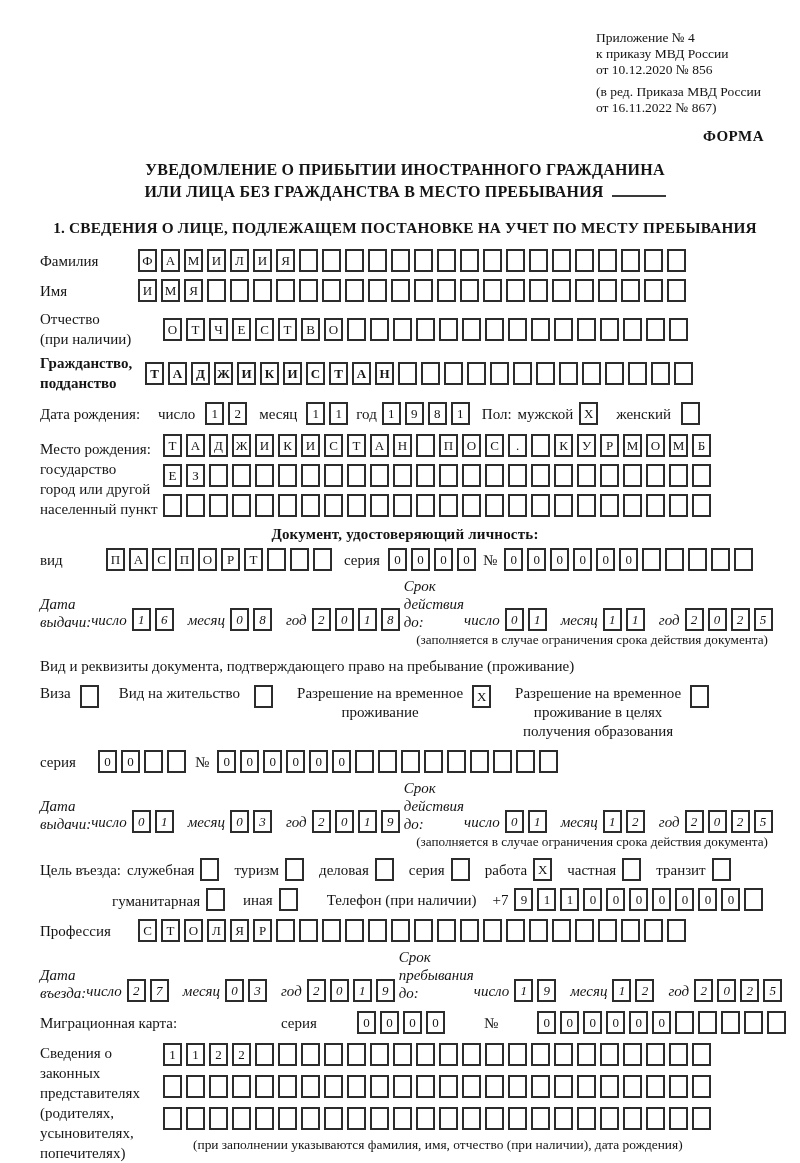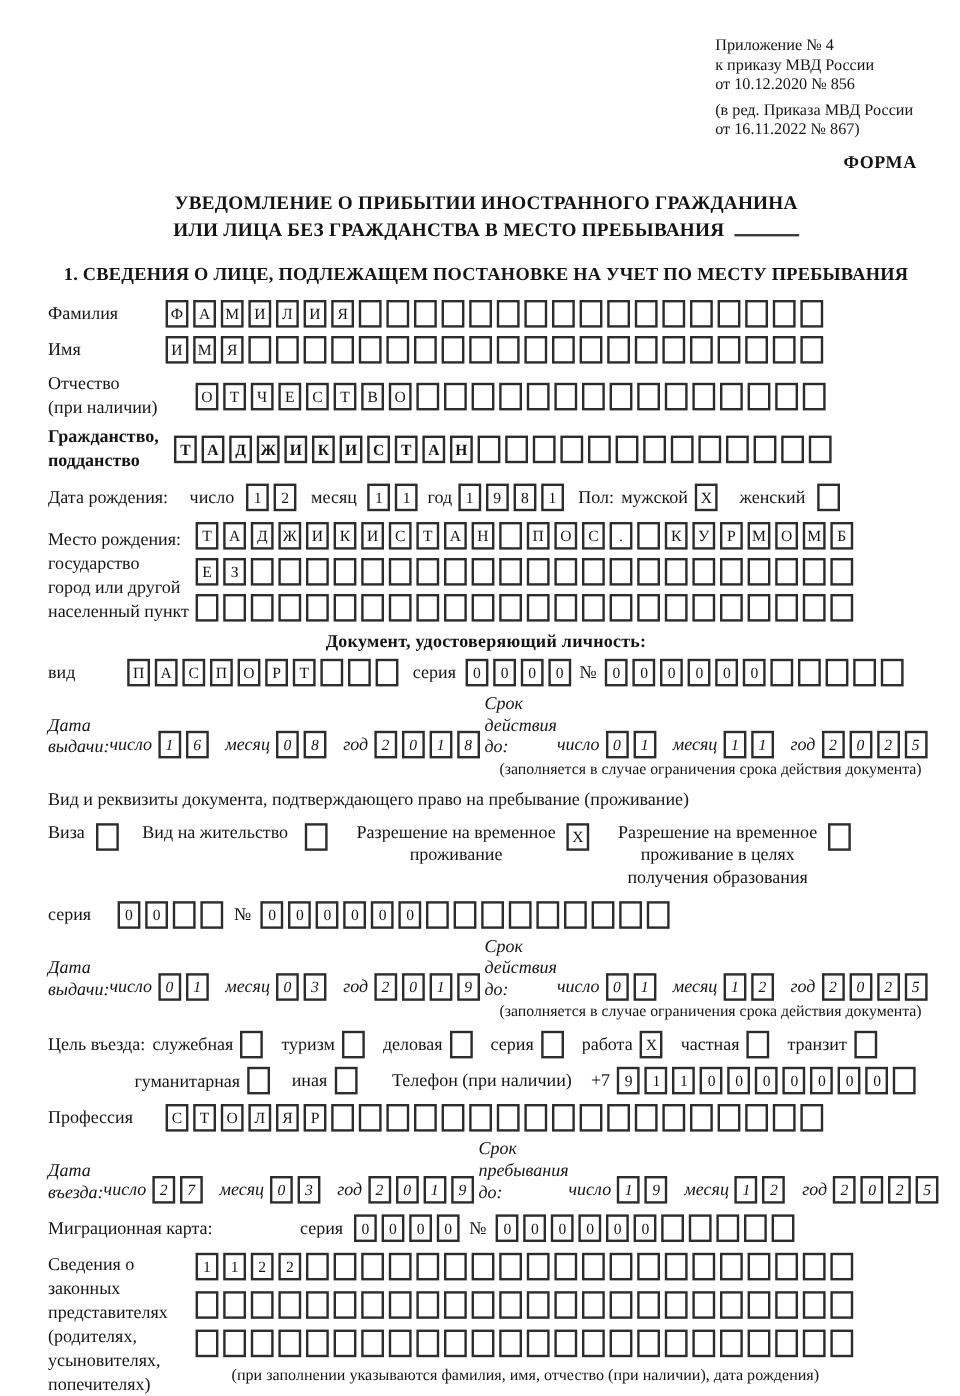--- a/index.html
+++ b/index.html
@@ -672,21 +672,21 @@
         <span class="cells">
             <span class="cell">2</span>
             <span class="cell">0</span>
             <span class="cell">2</span>
             <span class="cell">5</span>
           </span>
       </div>
     </div>
   </div>
 
-  <div class="frow" style="margin-top:9px;">
+  <div class="frow" style="margin-top:9px;gap:31px;">
     <span class="flabel" style="width:168px;">Миграционная карта:</span>
     <span class="flabel" style="margin:0 9px 0 42px;">серия</span>
     <span class="cells">
         <span class="cell">0</span>
         <span class="cell">0</span>
         <span class="cell">0</span>
         <span class="cell">0</span>
       </span>
     <span class="flabel" style="margin:0 8px 0 4px;">№</span>
     <span class="cells">

